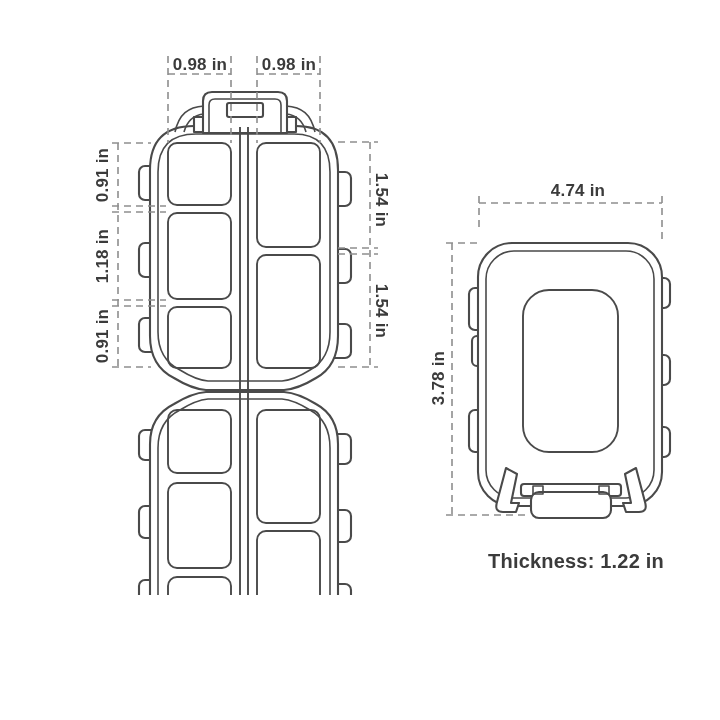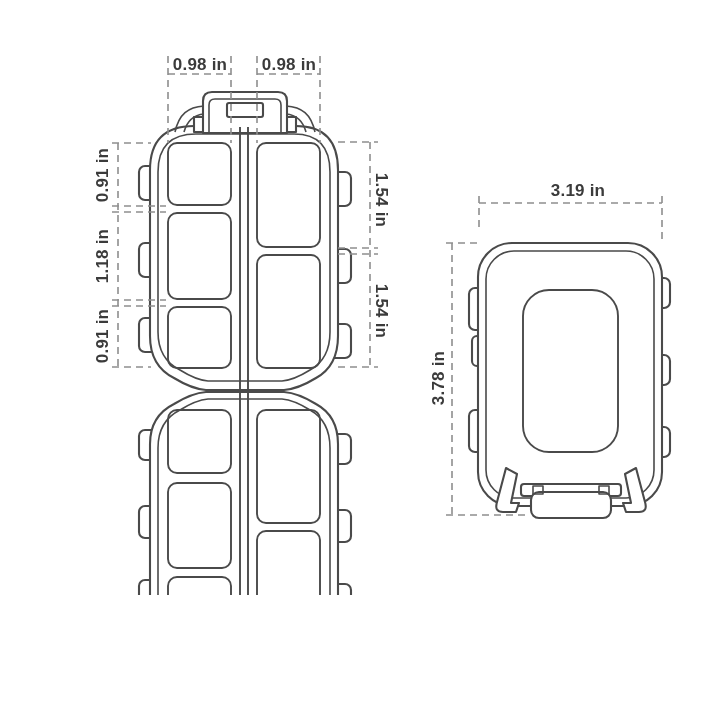--- a/index.html
+++ b/index.html
@@ -173,18 +173,19 @@
   <div class="dim-label rot-ccw" style="left:102px;top:175px">0.91 in</div>
 
   <div class="dim-label rot-ccw" style="left:102px;top:256px">1.18 in</div>
 
   <div class="dim-label rot-ccw" style="left:102px;top:336px">0.91 in</div>
 
   <div class="dim-label rot-cw" style="left:381px;top:200px">1.54 in</div>
 
   <div class="dim-label rot-cw" style="left:381px;top:311px">1.54 in</div>
 
-  <div class="dim-label" style="left:578px;top:190px">3.19 in</div>
+  <div class="dim-label" style="left:578px;top:190px">4.74 in</div>
 
   <div class="dim-label rot-ccw" style="left:438px;top:378px">3.78 in</div>
 
+  <div class="dim-label thickness" style="left:576px;top:561px">Thickness: 1.22 in</div>
 
 </div>
 
 </body></html>

